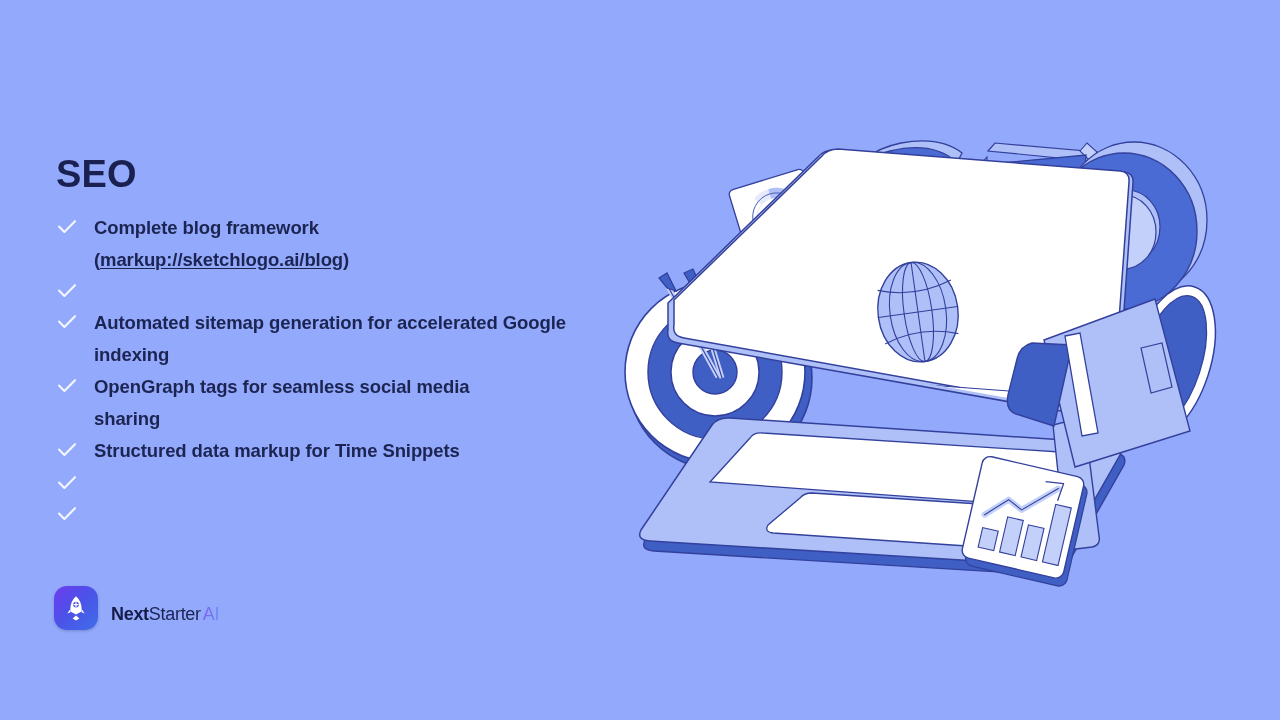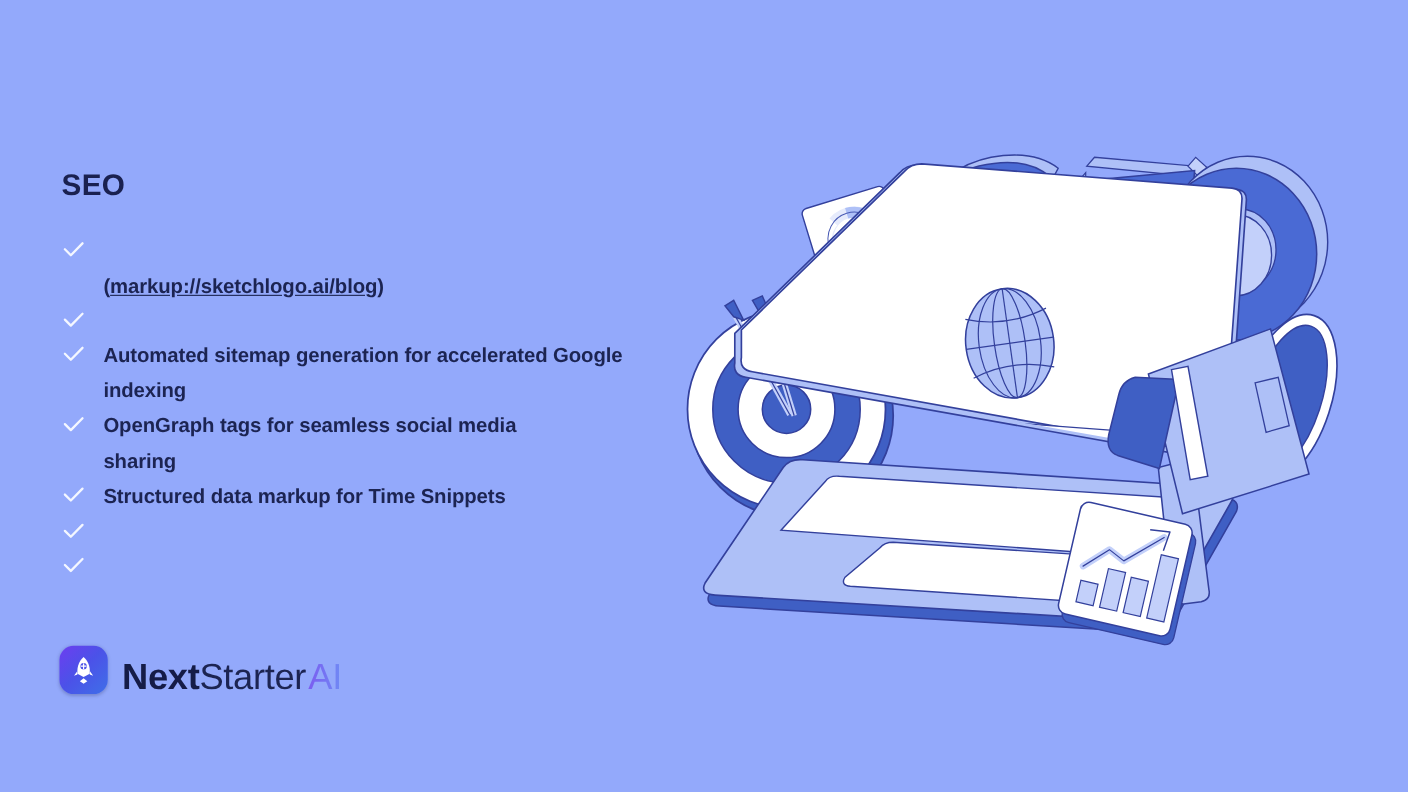--- a/index.html
+++ b/index.html
@@ -18,26 +18,26 @@
     overflow:hidden;
   }
 
   
   #left-col {
     position:absolute;
     left:56px; top:155px;
     width:580px;
   }
   #page-title {
-    font-size:27px;
+    font-size:38px;
     font-weight:bold;
     color:#1a2150;
     letter-spacing:0.2px;
     line-height:1;
-    margin-bottom:30px;
+    margin-bottom:19px;
   }
   #feature-list { list-style:none; }
   .feature-item {
     display:flex;
     align-items:flex-start;
     margin-bottom:1px;
   }
   .check-icon {
     flex:0 0 auto;
     width:22px; height:30px;
@@ -69,21 +69,21 @@
   }
   #brand-mark {
     width:44px; height:44px;
     border-radius:13px;
     background:linear-gradient(135deg,#6d3df0 0%,#4b52e8 48%,#3f6fe8 100%);
     display:flex; align-items:center; justify-content:center;
     box-shadow:0 1px 3px rgba(30,30,80,0.25);
   }
   #brand-text {
     margin-left:13px;
-    font-size:33px;
+    font-size:18px;
     line-height:1;
     white-space:nowrap;
     letter-spacing:-0.3px;
     margin-top:12px;
   }
   .brand-next { font-weight:bold; color:#151c47; }
   .brand-starter { font-weight:normal; color:#1c2452; }
   .brand-ai {
     font-weight:normal;
     background:linear-gradient(90deg,#7b5cf0 0%,#6f8bf5 100%);
@@ -112,21 +112,21 @@
 
     <ul id="feature-list">
 
       <li class="feature-item">
         <span class="check-icon">
           <svg width="20" height="16" viewBox="0 0 20 16" fill="none">
             <path d="M2 7.6 L7.4 13 L18 2.2" stroke="#f4f7ff" stroke-width="2.1" stroke-linecap="round" stroke-linejoin="round"></path>
           </svg>
         </span>
         <span class="feature-text">
-          <br>
+          <span>Complete blog framework</span><br>
           <span>(</span><a class="feature-link" href="#">markup://sketchlogo.ai/blog</a><span>)</span>
         </span>
       </li>
 
       <li class="feature-item">
         <span class="check-icon">
           <svg width="20" height="16" viewBox="0 0 20 16" fill="none">
             <path d="M2 7.6 L7.4 13 L18 2.2" stroke="#f4f7ff" stroke-width="2.1" stroke-linecap="round" stroke-linejoin="round"></path>
           </svg>
         </span>

